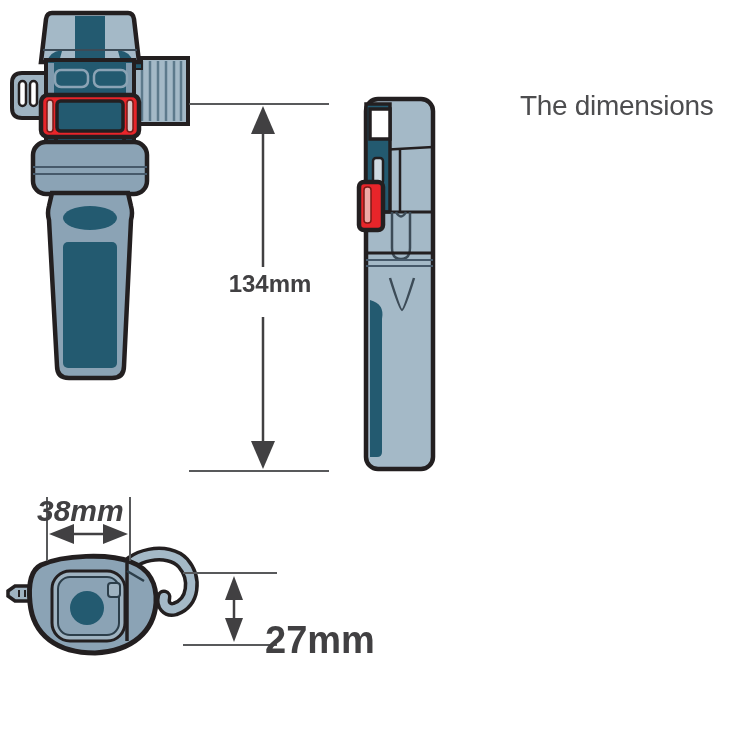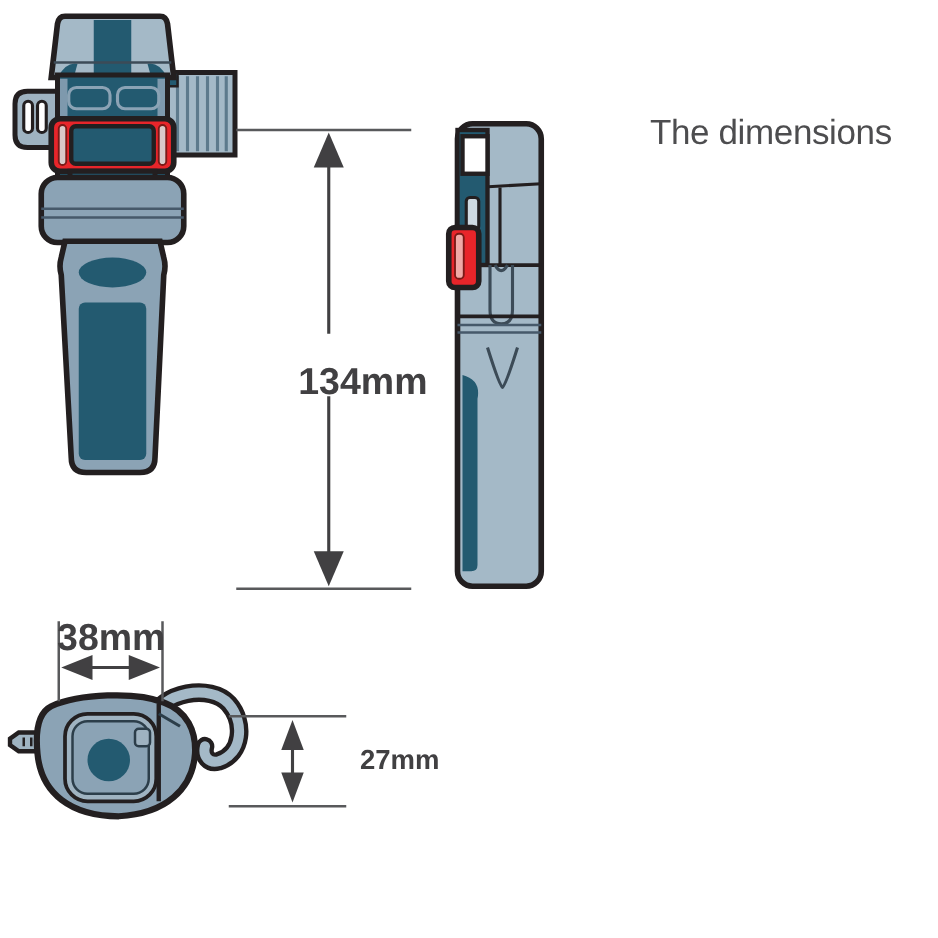--- a/index.html
+++ b/index.html
@@ -7,23 +7,23 @@
     width:750px;height:750px;position:relative;overflow:hidden;
     background:#ffffff;
     font-family:"Liberation Sans", sans-serif;
   }
   .abs{position:absolute;}
   .dim-label{
     position:absolute;color:#414042;font-weight:bold;
     font-family:"Liberation Sans", sans-serif;
     white-space:nowrap;
   }
-  #height-label{left:198px;top:289px;width:144px;text-align:right;font-size:30px;}
-  #width-label{left:37px;top:494px;width:104px;text-align:center;font-size:30px;}
-  #depth-label{left:265px;top:595px;font-size:22px;margin-left:23px;}
+  #height-label{left:198px;top:270px;width:144px;text-align:center;font-size:24px;}
+  #width-label{left:37px;top:494px;width:104px;font-size:30px;font-style:italic;}
+  #depth-label{left:265px;top:619px;font-size:38px;}
   #description{
     position:absolute;left:487px;top:88px;width:258px;
     color:#4d4d4f;font-size:28px;line-height:36px;font-weight:400;
     letter-spacing:-0.3px;
     margin-left:33px;
   }
   svg{display:block;}
 </style>
 </head>
 <body>

